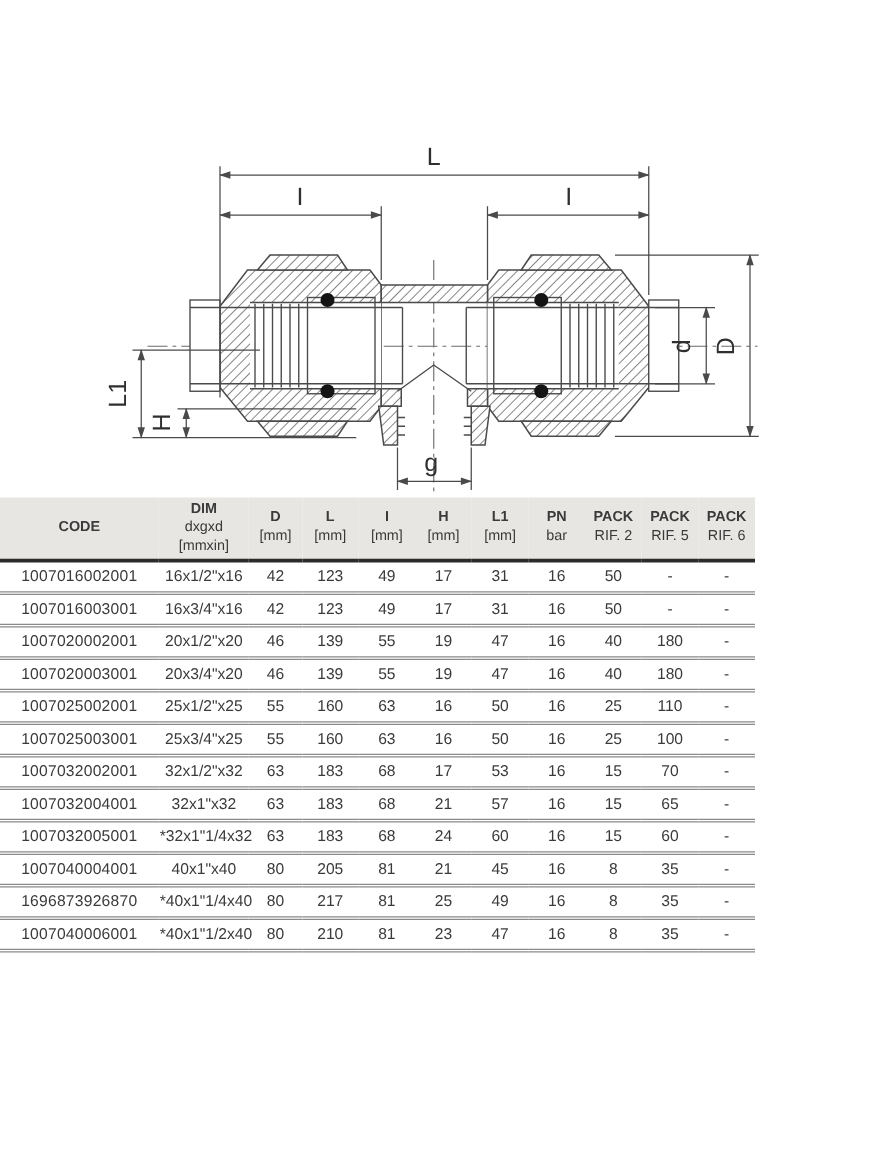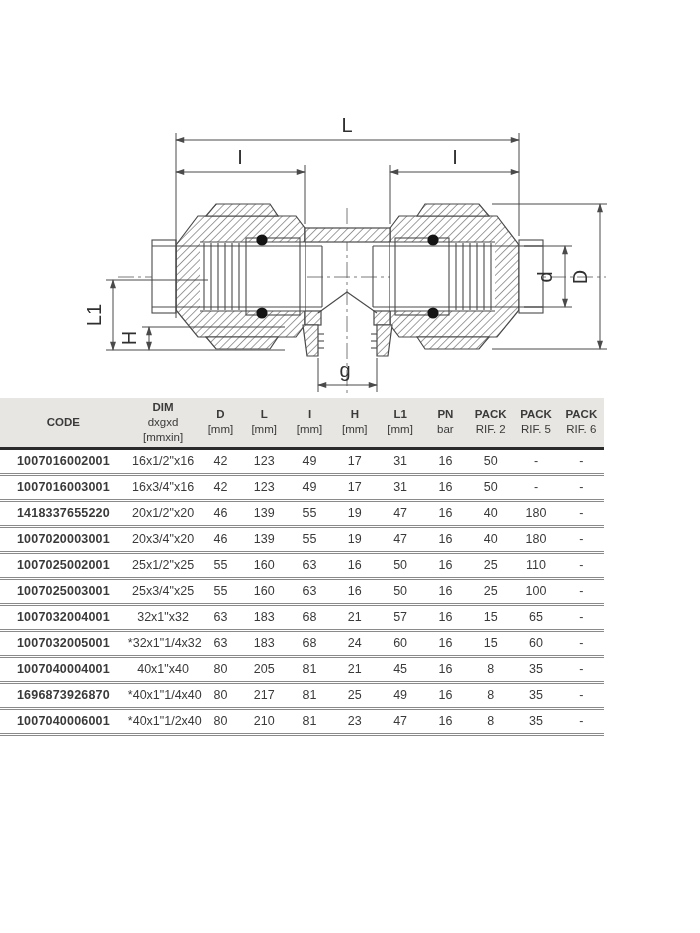--- a/index.html
+++ b/index.html
@@ -32,21 +32,21 @@
   table.spec thead th .h2{font-weight:normal;}
   table.spec tbody td{
     font-size:12.5px;
     text-align:center;
     vertical-align:middle;
     height:23px;
     padding:0 1px;
     border-bottom:3px double #8a8a8a;
     white-space:nowrap;
   }
-  table.spec tbody td.code{font-weight:bold;letter-spacing:.2px;}
+  table.spec tbody td.code{font-weight:normal;letter-spacing:.2px;}
 </style>
 </head>
 <body>
 
 <div class="page">
 
   <div class="drawing-wrap">
     <svg width="700" height="398" viewBox="0 0 700 398" xmlns="http://www.w3.org/2000/svg">
       <defs>
         <pattern id="hatch" width="5.5" height="5.5" patternUnits="userSpaceOnUse" patternTransform="rotate(45)">
@@ -267,21 +267,21 @@
           <td>123</td>
           <td>49</td>
           <td>17</td>
           <td>31</td>
           <td>16</td>
           <td>50</td>
           <td>-</td>
           <td>-</td>
         </tr>
         <tr>
-          <td class="code">1418337655220</td>
+          <td class="code">1007020002001</td>
           <td>20x1/2"x20</td>
           <td>46</td>
           <td>139</td>
           <td>55</td>
           <td>19</td>
           <td>47</td>
           <td>16</td>
           <td>40</td>
           <td>180</td>
           <td>-</td>
@@ -319,20 +319,33 @@
           <td>160</td>
           <td>63</td>
           <td>16</td>
           <td>50</td>
           <td>16</td>
           <td>25</td>
           <td>100</td>
           <td>-</td>
         </tr>
         <tr>
+          <td class="code">1007032002001</td>
+          <td>32x1/2"x32</td>
+          <td>63</td>
+          <td>183</td>
+          <td>68</td>
+          <td>17</td>
+          <td>53</td>
+          <td>16</td>
+          <td>15</td>
+          <td>70</td>
+          <td>-</td>
+        </tr>
+        <tr>
           <td class="code">1007032004001</td>
           <td>32x1"x32</td>
           <td>63</td>
           <td>183</td>
           <td>68</td>
           <td>21</td>
           <td>57</td>
           <td>16</td>
           <td>15</td>
           <td>65</td>

